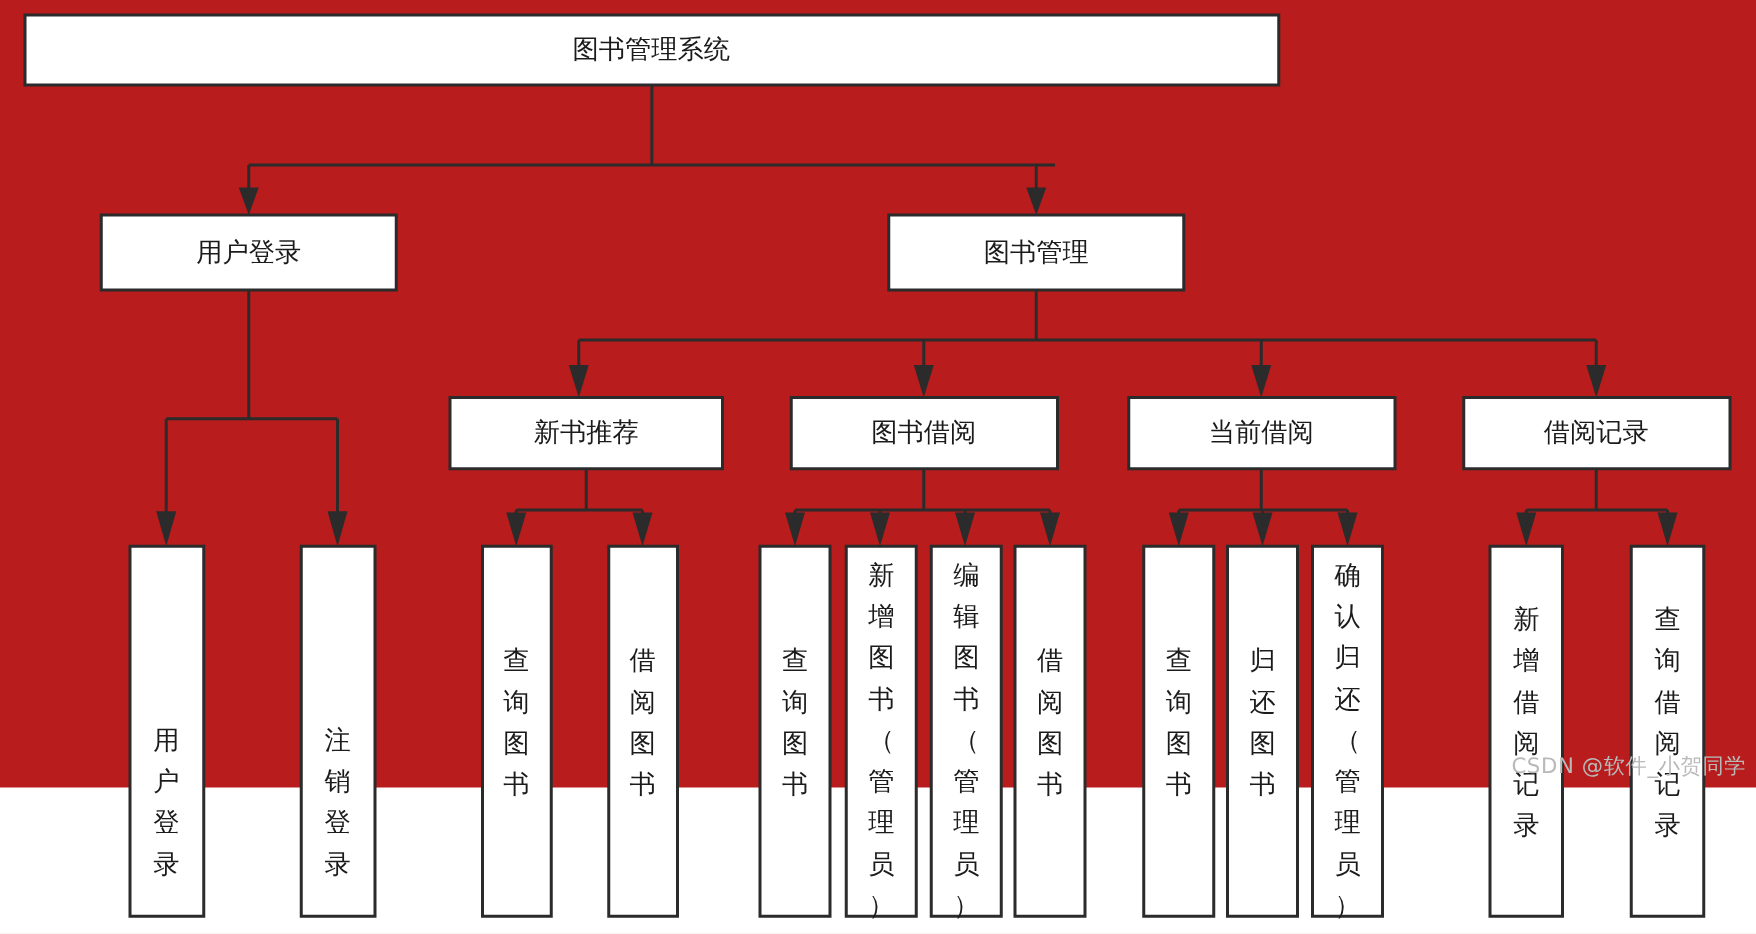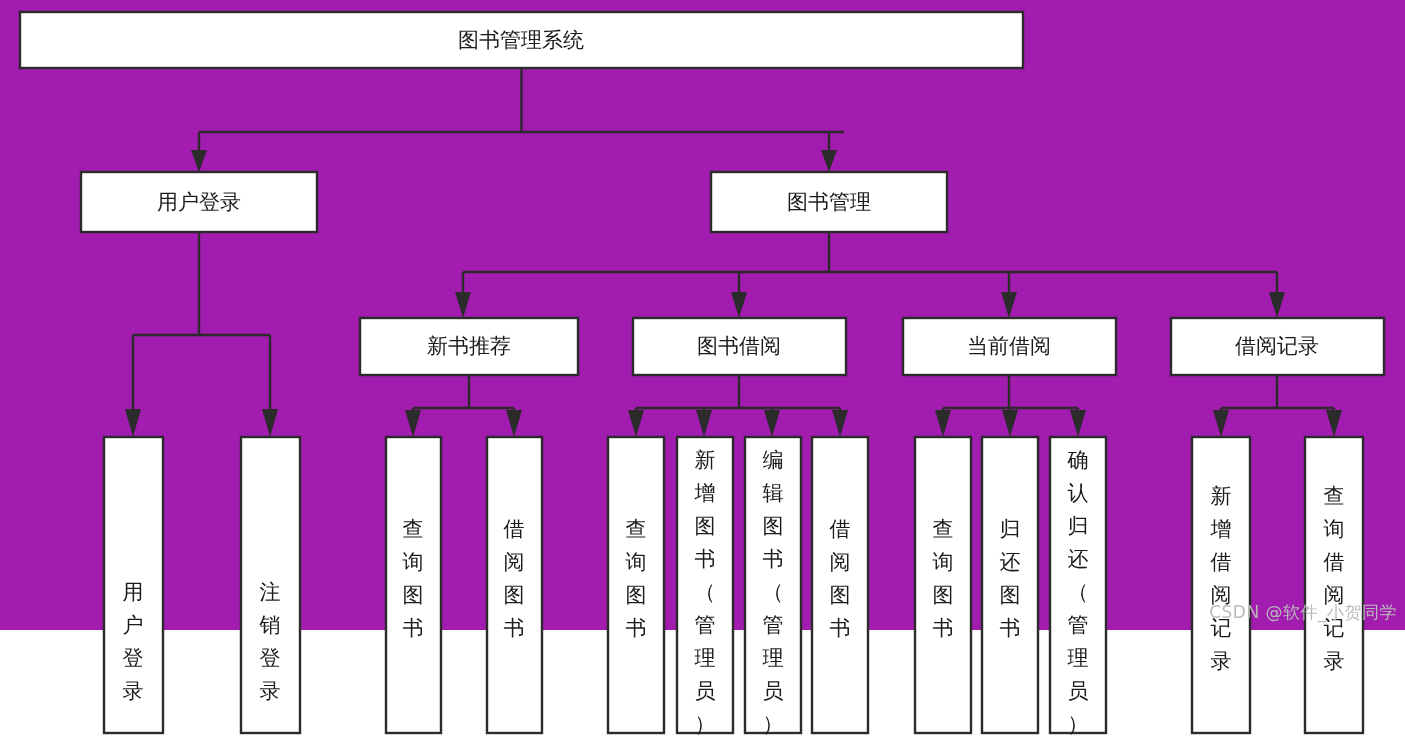--- a/index.html
+++ b/index.html
@@ -11,21 +11,21 @@
   body {
     width: 1405px;
     height: 747px;
     overflow: hidden;
     font-family: "DejaVu Sans", "Liberation Sans", sans-serif;
   }
   #diagram-root {
     position: relative;
     width: 1405px;
     height: 630px;
-    background: #a21caf;
+    background: #b91c1c;
   }
   svg#tree-svg {
     position: absolute;
     left: 0;
     top: 0;
     width: 1405px;
     height: 747px;
     display: block;
   }
   .node-box {

